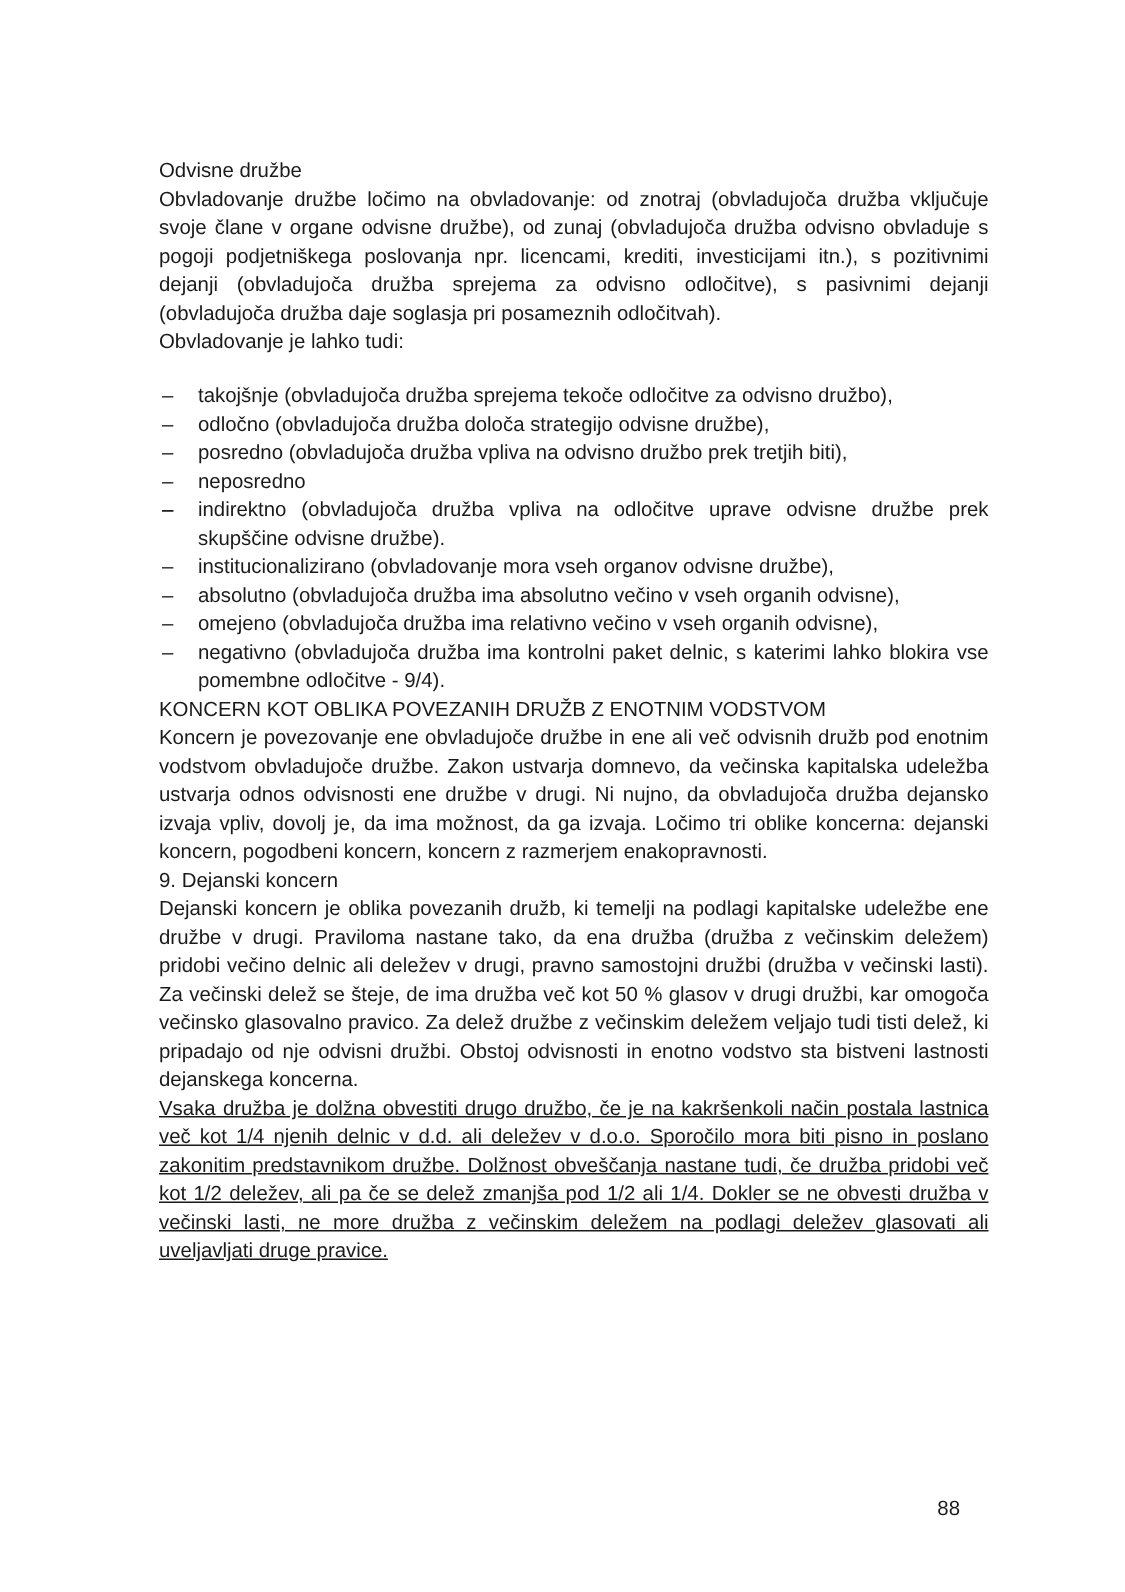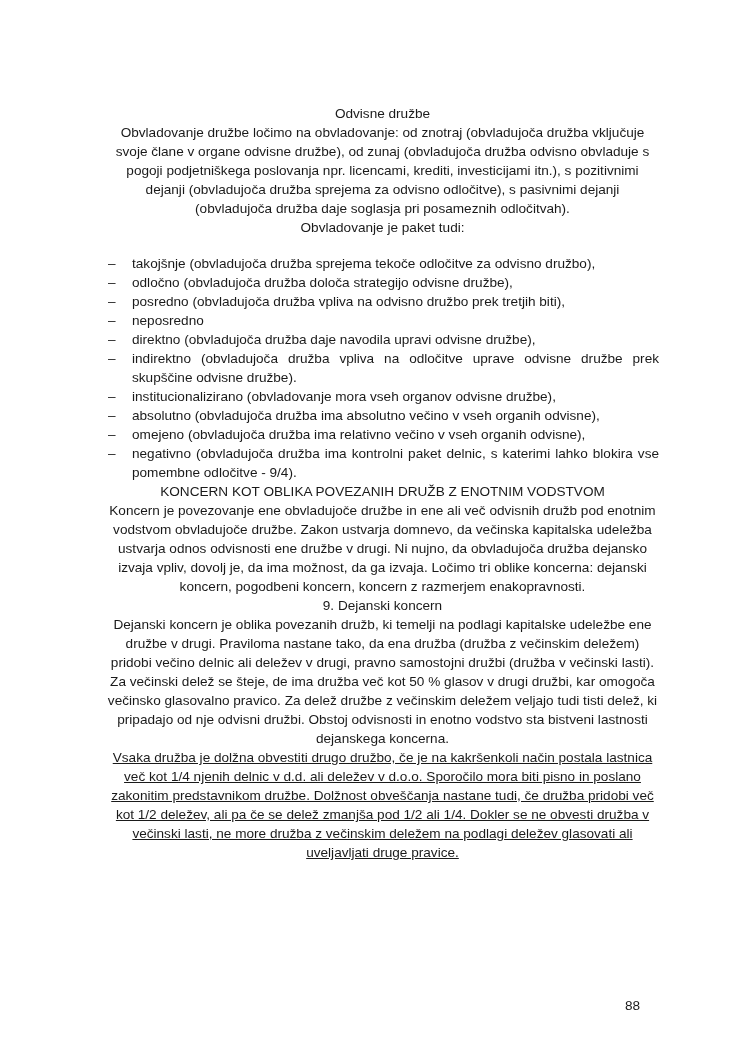--- a/index.html
+++ b/index.html
@@ -17,21 +17,21 @@
     font-size: 13.6px;
     line-height: 19px;
     color: #1a1a1a;
   }
   .content {
     position: absolute;
     left: 106px;
     top: 104px;
     width: 553px;
   }
-  .content p { margin: 0; text-align: center; }
+  .content p { margin: 0; }
   .just { text-align: justify; }
   .m-p1   { margin-top: 16px; }
   .m-intro{ margin-top: 10px; }
   .m-list { margin-top: 17px; }
   .m-h    { margin-top: 9px; }
   .m-pk   { margin-top: 16px; }
   .m-sub  { margin-top: 6px; }
   .m-pd   { margin-top: 16px; }
   .m-po   { margin-top: 4px; text-decoration: underline; }
   .blist { }
@@ -58,28 +58,28 @@
 </head>
 <body>
 
 <div class="page">
   <div class="content">
 
     <p>Odvisne družbe</p>
 
     <p class="just m-p1">Obvladovanje družbe ločimo na obvladovanje: od znotraj (obvladujoča družba vključuje svoje člane v organe odvisne družbe), od zunaj (obvladujoča družba odvisno obvladuje s pogoji podjetniškega poslovanja npr. licencami, krediti, investicijami itn.), s pozitivnimi dejanji (obvladujoča družba sprejema za odvisno odločitve), s pasivnimi dejanji (obvladujoča družba daje soglasja pri posameznih odločitvah).</p>
 
-    <p class="m-intro">Obvladovanje je paket tudi:</p>
+    <p class="m-intro">Obvladovanje je lahko tudi:</p>
 
     <div class="blist m-list">
       <div class="bitem"><span class="bdash">–</span><span>takojšnje (obvladujoča družba sprejema tekoče odločitve za odvisno družbo),</span></div>
       <div class="bitem"><span class="bdash">–</span><span>odločno (obvladujoča družba določa strategijo odvisne družbe),</span></div>
       <div class="bitem"><span class="bdash">–</span><span>posredno (obvladujoča družba vpliva na odvisno družbo prek tretjih biti),</span></div>
       <div class="bitem"><span class="bdash">–</span><span>neposredno</span></div>
-      <div class="bitem"><span class="bdash">–</span><span>direktno (obvladujoča družba daje navodila upravi odvisne družbe),</span></div>
+      <div class="bitem"><span class="bdash">–</span></div>
       <div class="bitem"><span class="bdash">–</span><span>indirektno (obvladujoča družba vpliva na odločitve uprave odvisne družbe prek skupščine odvisne družbe).</span></div>
       <div class="bitem"><span class="bdash">–</span><span>institucionalizirano (obvladovanje mora vseh organov odvisne družbe),</span></div>
       <div class="bitem"><span class="bdash">–</span><span>absolutno (obvladujoča družba ima absolutno večino v vseh organih odvisne),</span></div>
       <div class="bitem"><span class="bdash">–</span><span>omejeno (obvladujoča družba ima relativno večino v vseh organih odvisne),</span></div>
       <div class="bitem"><span class="bdash">–</span><span>negativno (obvladujoča družba ima kontrolni paket delnic, s katerimi lahko blokira vse pomembne odločitve - 9/4).</span></div>
     </div>
 
     <p class="m-h">KONCERN KOT OBLIKA POVEZANIH DRUŽB Z ENOTNIM VODSTVOM</p>
 
     <p class="just m-pk">Koncern je povezovanje ene obvladujoče družbe in ene ali več odvisnih družb pod enotnim vodstvom obvladujoče družbe. Zakon ustvarja domnevo, da večinska kapitalska udeležba ustvarja odnos odvisnosti ene družbe v drugi. Ni nujno, da obvladujoča družba dejansko izvaja vpliv, dovolj je, da ima možnost, da ga izvaja. Ločimo tri oblike koncerna: dejanski koncern, pogodbeni koncern, koncern z razmerjem enakopravnosti.</p>

